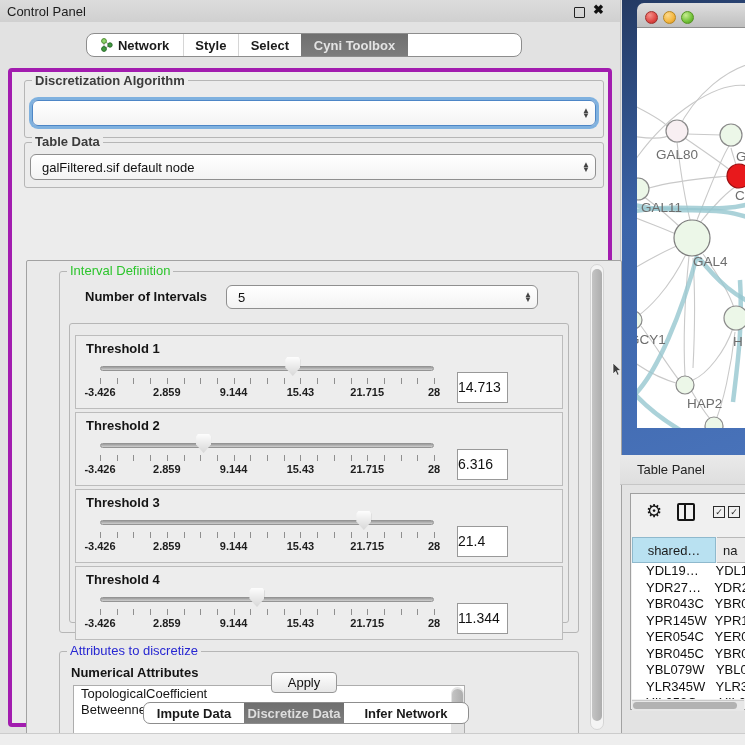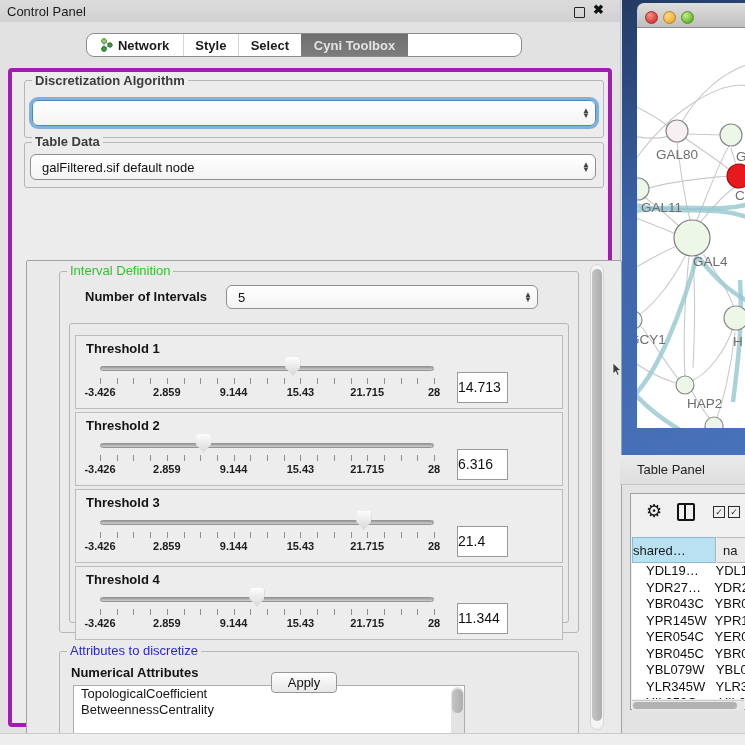--- a/index.html
+++ b/index.html
@@ -74,21 +74,21 @@
 
   #table-panel-header{position:absolute;left:620px;top:455px;width:125px;height:29px;background:linear-gradient(#eaeaea,#dedede);border-bottom:1px solid #c6c6c6}
   #table-panel-header .t{position:absolute;left:17px;top:7px;font-size:13px;color:#222}
   #table-subpanel{position:absolute;left:630px;top:493px;width:115px;height:217px;background:#f0f0f0;border:1px solid #a0a0a0;border-right:none;box-sizing:border-box}
   .gear-icon{position:absolute;left:15px;top:6px;font-size:18px;color:#161616}
   .colsplit-icon{position:absolute;left:46px;top:9px;width:14px;height:14px;border:2px solid #141414;border-radius:2px}
   .colsplit-icon:after{content:"";position:absolute;left:5px;top:0;width:2px;height:14px;background:#141414}
   .chk-icon{position:absolute;top:12px;width:10px;height:10px;border:1.5px solid #2c2c2c;font-size:9px;line-height:10px;text-align:center;color:#2c2c2c;box-sizing:content-box}
 
   .tbl-head{position:absolute;top:43px;height:26px;box-sizing:border-box;font-size:13px;display:flex;align-items:center}
-  #tbl-head-1{left:1px;width:84px;background:#b9e1f1;border:1px solid #8fb9cd;color:#1b1b1b}
+  #tbl-head-1{left:1px;width:84px;background:#b9e1f1;border:1px solid #8fb9cd;justify-content:center;color:#1b1b1b}
   #tbl-head-2{left:86px;width:60px;background:#eaeaea;border:1px solid #b9b9b9;border-left:none;padding-left:6px;color:#1b1b1b;overflow:hidden}
   #tbl-rows{position:absolute;left:1px;top:69px;width:113px;height:136px;background:#fff;overflow:hidden}
   .tbl-row{display:flex;height:16.5px;line-height:16.5px;font-size:13px;color:#101010}
   .tbl-c1{width:84px;padding-left:14px;box-sizing:border-box;white-space:nowrap;overflow:hidden}
   .tbl-c2{padding-left:6px;white-space:nowrap;overflow:hidden}
   #tbl-hscroll{position:absolute;left:1px;top:206px;width:112px;height:10px;background:#e7e7e7;border-top:1px solid #c9c9c9}
   #tbl-hscroll .thumb{position:absolute;left:1px;top:1px;width:104px;height:7px;background:#b2b2b2;border-radius:4px}
 
   #bottom-strip{position:absolute;left:0;top:733px;width:745px;height:12px;background:#eeeeee;border-top:1px solid #cccccc}
   #cursor{position:absolute;left:612px;top:363px;z-index:80}
@@ -316,20 +316,25 @@
             </div>
           <div class="vscroll" style="left:377px;top:1px;width:13px;height:58px;border:none;background:#e3e3e3">
             <div class="thumb" style="top:2px;height:24px"></div>
           </div>
         </div>
       </div>
 
       <div class="button" style="left:259px;top:600px;width:66px;height:21px;line-height:19px">Apply</div>
     </div>
 
+    <div id="bottom-tabs">
+        <div class="btab" style="width: 100px;">Impute Data</div>
+        <div class="btab sel" style="width: 100px;">Discretize Data</div>
+        <div class="btab" style="width: 124px;">Infer Network</div>
+      </div>
 
   </section>
 
   <section id="net-window">
     <div id="net-titlebar">
       <span class="tlight" style="left:8px;background:radial-gradient(circle at 35% 30%,#f59089,#df4744 60%,#b02a26);border:1px solid #9e2f2b"></span>
       <span class="tlight" style="left:26px;background:radial-gradient(circle at 35% 30%,#fbd98d,#f4b63f 60%,#cf8d1e);border:1px solid #b8861f"></span>
       <span class="tlight" style="left:44px;background:radial-gradient(circle at 35% 30%,#c8ec92,#71c238 60%,#4d941c);border:1px solid #559322"></span>
     </div>
     <div id="net-canvas">

